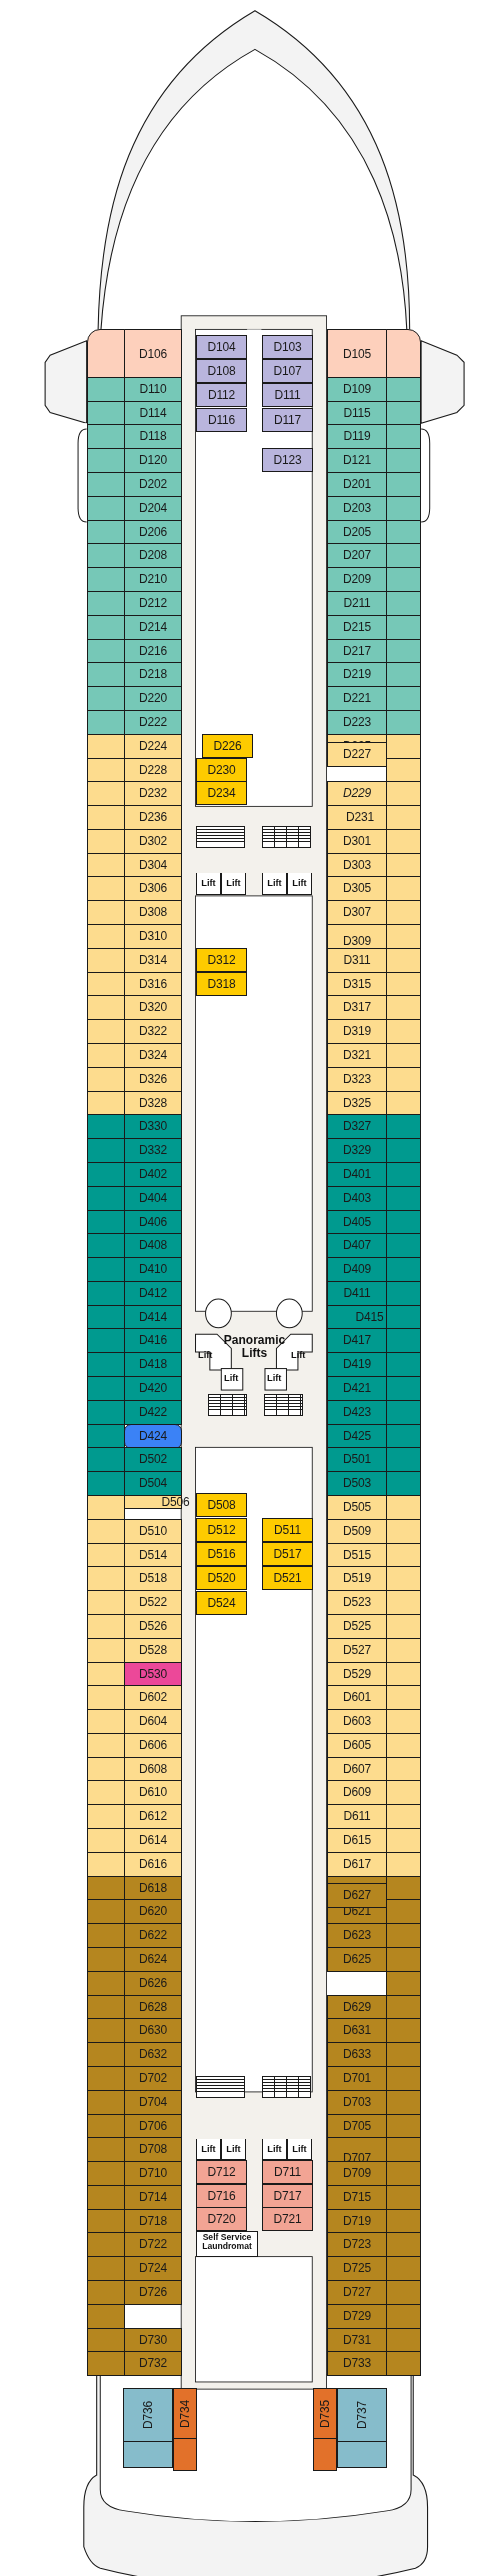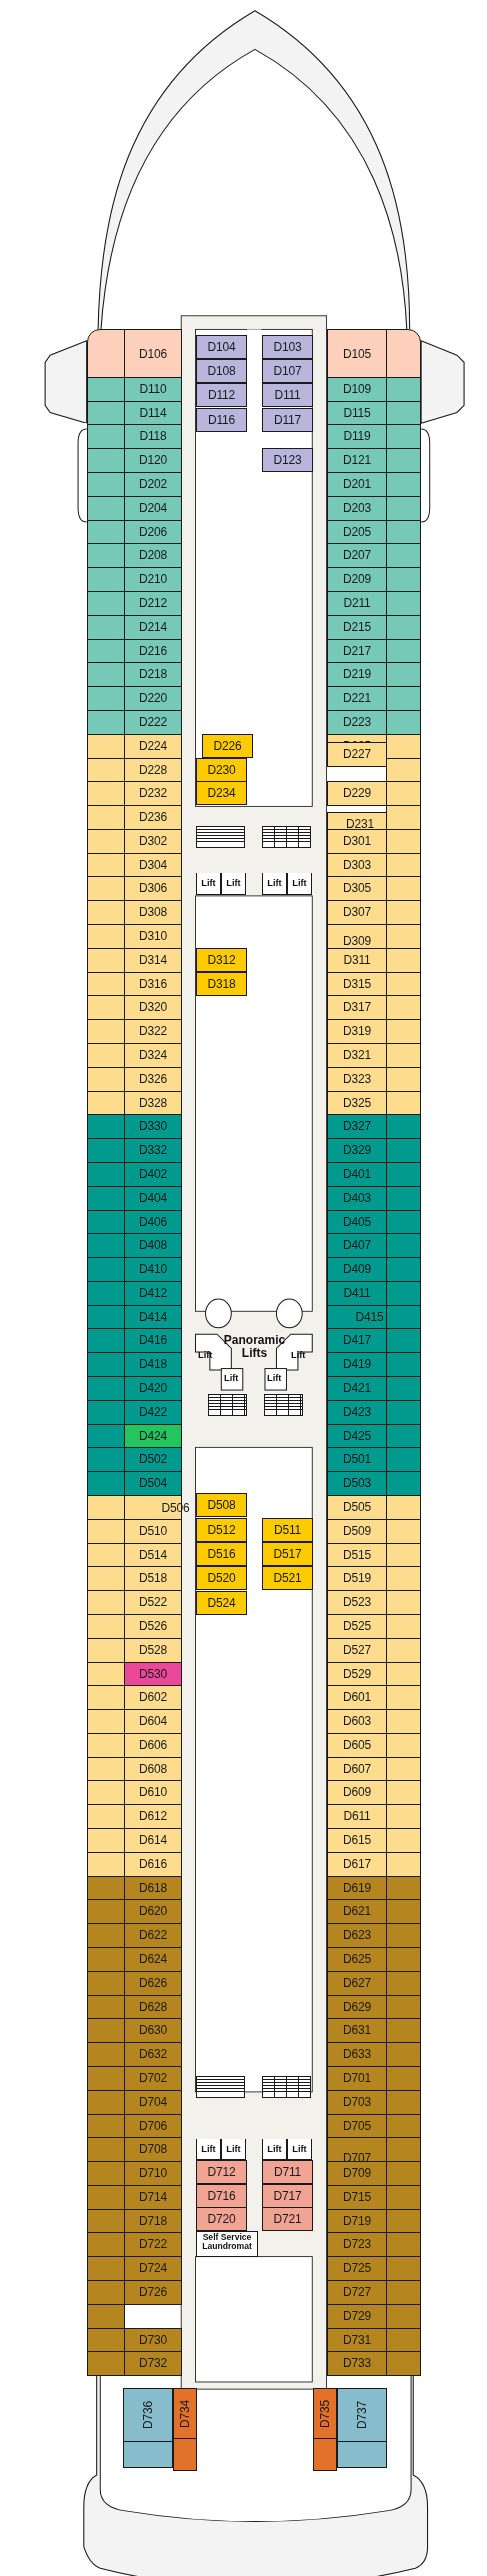--- a/index.html
+++ b/index.html
@@ -256,33 +256,33 @@
       </div>
       <div class="bal" style="left: 87px; top: 1376px; width: 38px; height: 24.5px; background: rgb(0, 154, 143);"></div>
       <div class="cab" style="left: 124px; top: 1376px; width: 58px; height: 24.5px; background: rgb(0, 154, 143);">
         <span>D420</span>
       </div>
       <div class="bal" style="left: 87px; top: 1400px; width: 38px; height: 24.5px; background: rgb(0, 154, 143);"></div>
       <div class="cab" style="left: 124px; top: 1400px; width: 58px; height: 24.5px; background: rgb(0, 154, 143);">
         <span>D422</span>
       </div>
       <div class="bal" style="left: 87px; top: 1424px; width: 38px; height: 24.5px; background: rgb(0, 154, 143);"></div>
-      <div class="cab" style="left: 124px; top: 1424px; width: 58px; height: 24.5px; background: #22c55e;">
+      <div class="cab" style="left: 124px; top: 1424px; width: 58px; height: 24.5px; background: #3b82f6; border-radius: 7px;">
         <span>D424</span>
       </div>
       <div class="bal" style="left: 87px; top: 1447px; width: 38px; height: 24.5px; background: rgb(0, 154, 143);"></div>
       <div class="cab" style="left: 124px; top: 1447px; width: 58px; height: 24.5px; background: rgb(0, 154, 143);">
         <span>D502</span>
       </div>
       <div class="bal" style="left: 87px; top: 1471px; width: 38px; height: 24.5px; background: rgb(0, 154, 143);"></div>
       <div class="cab" style="left: 124px; top: 1471px; width: 58px; height: 24.5px; background: rgb(0, 154, 143);">
         <span>D504</span>
       </div>
       <div class="bal" style="left: 87px; top: 1495px; width: 38px; height: 24.5px; background: rgb(253, 220, 142);"></div>
-      <div class="cab" style="left: 124px; top: 1495px; width: 58px; height: 25px; background: rgb(253, 220, 142); padding-left: 45px;">
+      <div class="cab" style="left: 124px; top: 1495px; width: 58px; height: 14px; background: rgb(253, 220, 142); padding-left: 45px;">
         <span>D506</span>
       </div>
       <div class="bal" style="left: 87px; top: 1519px; width: 38px; height: 24.5px; background: rgb(253, 220, 142);"></div>
       <div class="cab" style="left: 124px; top: 1519px; width: 58px; height: 24.5px; background: rgb(253, 220, 142);">
         <span>D510</span>
       </div>
       <div class="bal" style="left: 87px; top: 1543px; width: 38px; height: 24.5px; background: rgb(253, 220, 142);"></div>
       <div class="cab" style="left: 124px; top: 1543px; width: 58px; height: 24.5px; background: rgb(253, 220, 142);">
         <span>D514</span>
       </div>
@@ -483,25 +483,25 @@
       </div>
       <div class="bal" style="left: 386px; top: 710px; width: 35px; height: 24.5px; background: rgb(118, 200, 183);"></div>
       <div class="cab" style="left: 327px; top: 734px; width: 60px; height: 24.5px; background: rgb(253, 220, 142);">
         <span>D225</span>
       </div>
       <div class="bal" style="left: 386px; top: 734px; width: 35px; height: 24.5px; background: rgb(253, 220, 142);"></div>
       <div class="cab" style="left: 327px; top: 742px; width: 60px; height: 24.5px; background: rgb(253, 220, 142);">
         <span>D227</span>
       </div>
       <div class="bal" style="left: 386px; top: 758px; width: 35px; height: 24.5px; background: rgb(253, 220, 142);"></div>
-      <div class="cab" style="left: 327px; top: 781px; width: 60px; height: 24.5px; background: rgb(253, 220, 142);">
+      <div class="cab" style="left: 327px; top: 781px; width: 60px; height: 24.5px; background: rgb(253, 220, 142); font-style: italic;">
         <span>D229</span>
       </div>
       <div class="bal" style="left: 386px; top: 781px; width: 35px; height: 24.5px; background: rgb(253, 220, 142);"></div>
-      <div class="cab" style="left: 327px; top: 805px; width: 66px; height: 24.5px; background: rgb(253, 220, 142); margin-top: 7px;">
+      <div class="cab" style="left: 327px; top: 805px; width: 66px; height: 24.5px; background: rgb(253, 220, 142);">
         <span>D231</span>
       </div>
       <div class="bal" style="left: 386px; top: 805px; width: 35px; height: 24.5px; background: rgb(253, 220, 142);"></div>
       <div class="cab" style="left: 327px; top: 829px; width: 60px; height: 24.5px; background: rgb(253, 220, 142);">
         <span>D301</span>
       </div>
       <div class="bal" style="left: 386px; top: 829px; width: 35px; height: 24.5px; background: rgb(253, 220, 142);"></div>
       <div class="cab" style="left: 327px; top: 853px; width: 60px; height: 24.5px; background: rgb(253, 220, 142);">
         <span>D303</span>
       </div>
@@ -683,21 +683,21 @@
       </div>
       <div class="bal" style="left: 386px; top: 1899px; width: 35px; height: 24.5px; background: rgb(181, 134, 31);"></div>
       <div class="cab" style="left: 327px; top: 1923px; width: 60px; height: 24.5px; background: rgb(181, 134, 31);">
         <span>D623</span>
       </div>
       <div class="bal" style="left: 386px; top: 1923px; width: 35px; height: 24.5px; background: rgb(181, 134, 31);"></div>
       <div class="cab" style="left: 327px; top: 1947px; width: 60px; height: 24.5px; background: rgb(181, 134, 31);">
         <span>D625</span>
       </div>
       <div class="bal" style="left: 386px; top: 1947px; width: 35px; height: 24.5px; background: rgb(181, 134, 31);"></div>
-      <div class="cab" style="left: 327px; top: 1971px; width: 60px; height: 24.5px; background: rgb(181, 134, 31);">
+      <div class="cab" style="left: 327px; top: 1883px; width: 60px; height: 24.5px; background: rgb(181, 134, 31);">
         <span>D627</span>
       </div>
       <div class="bal" style="left: 386px; top: 1971px; width: 35px; height: 24.5px; background: rgb(181, 134, 31);"></div>
       <div class="cab" style="left: 327px; top: 1995px; width: 60px; height: 24.5px; background: rgb(181, 134, 31);">
         <span>D629</span>
       </div>
       <div class="bal" style="left: 386px; top: 1995px; width: 35px; height: 24.5px; background: rgb(181, 134, 31);"></div>
       <div class="cab" style="left: 327px; top: 2018px; width: 60px; height: 24.5px; background: rgb(181, 134, 31);">
         <span>D631</span>
       </div>

